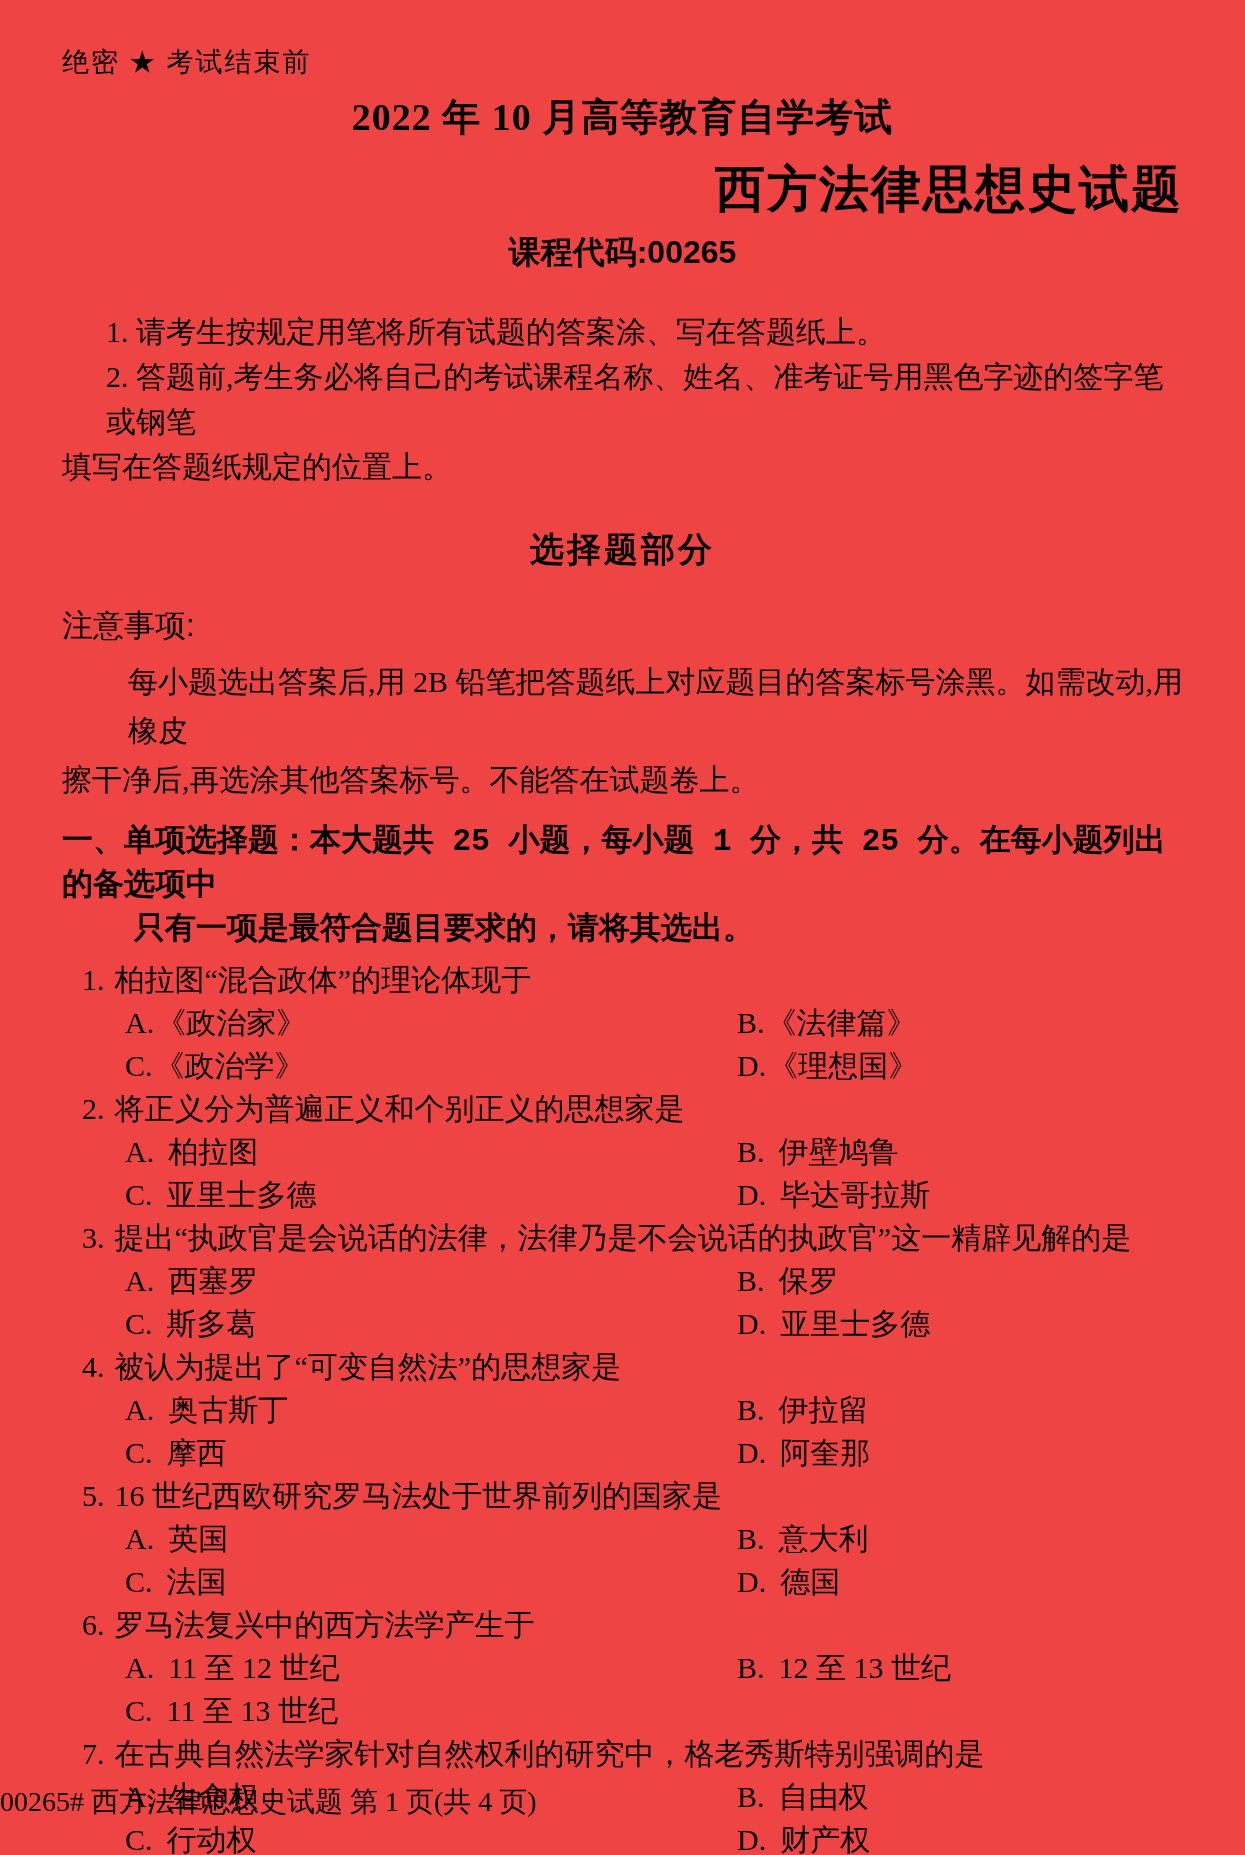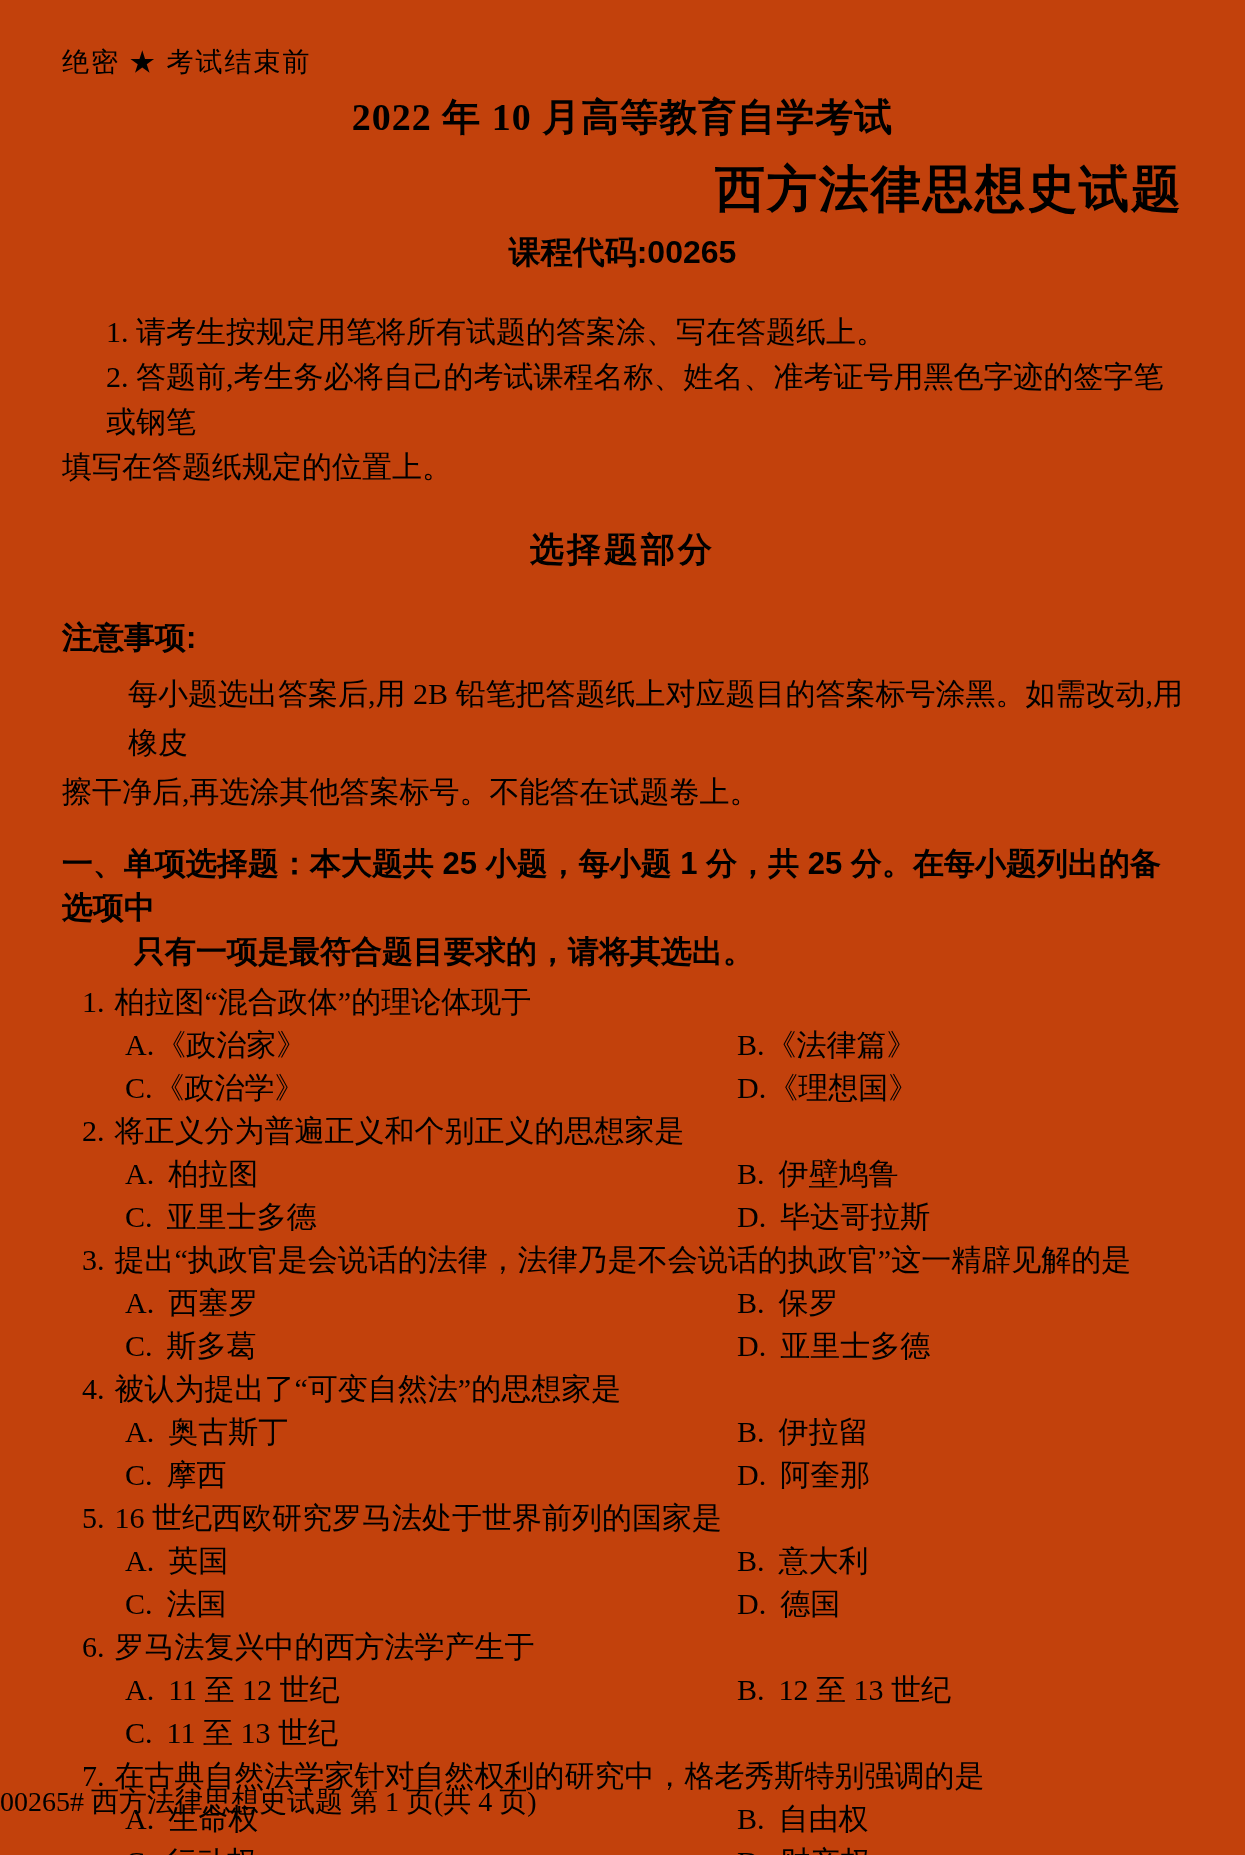--- a/index.html
+++ b/index.html
@@ -1,21 +1,21 @@
 <!DOCTYPE html>
 <html lang="zh"><head>
 <meta charset="utf-8">
 <style>
   html, body { margin: 0; padding: 0; background: #e8e8e8; }
   .page {
     position: relative;
     width: 1245px;
     height: 1855px;
     margin: 0 auto;
-    background: #c2410c;
+    background: #ef4444;
     box-sizing: border-box;
     padding: 44px 62px 0 62px;
     color: #000;
     font-family: "Liberation Serif", "DejaVu Serif", serif;
     font-size: 30px;
     overflow: hidden;
   }
   .hei { font-family: "Liberation Sans", "DejaVu Sans", sans-serif; }
 
   .secret-line {
@@ -49,29 +49,29 @@
 
   .section-title {
     margin-top: 38px;
     text-align: center;
     font-size: 34px;
     font-weight: 700;
     letter-spacing: 3px;
   }
 
   .notice-label {
-    margin-top: 44px;
+    margin-top: 32px;
     font-size: 31px;
-    font-weight: 700;
+    font-weight: 400;
   }
   .notice-par { margin-top: 10px; }
   .notice-line { line-height: 49px; }
   .notice-line.indent { padding-left: 66px; }
 
-  .part-heading { margin-top: 26px; font-size: 31px; font-weight: 700; }
+  .part-heading { margin-top: 16px; font-size: 31px; font-weight: 700; font-family: Liberation Mono, monospace; }
   .part-line { line-height: 44px; }
   .part-line.indent { padding-left: 72px; }
 
   .questions { margin-top: 6px; }
   .q-stem-row { line-height: 43px; white-space: nowrap; }
   .q-num { padding-left: 20px; }
   .q-stem { padding-left: 10px; }
   .q-opt-row {
     margin-left: 63px;
     display: grid;

